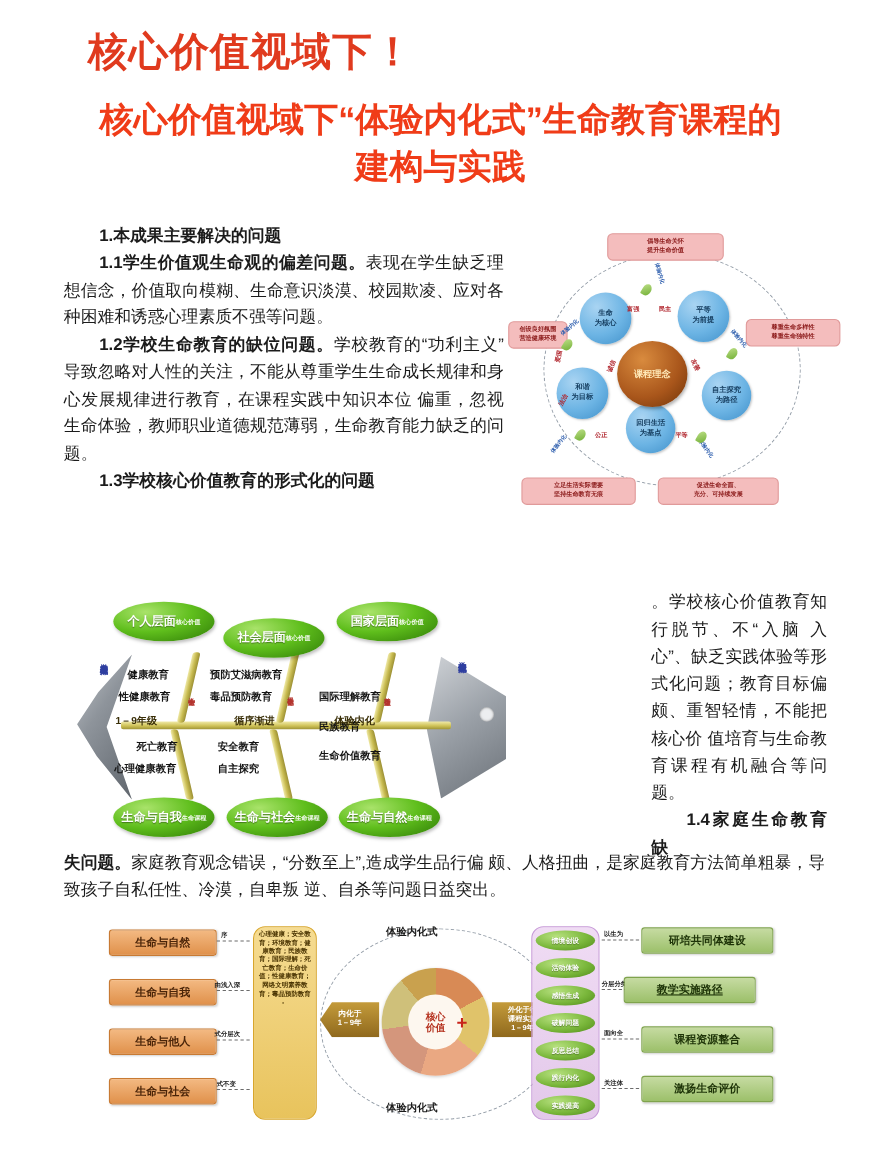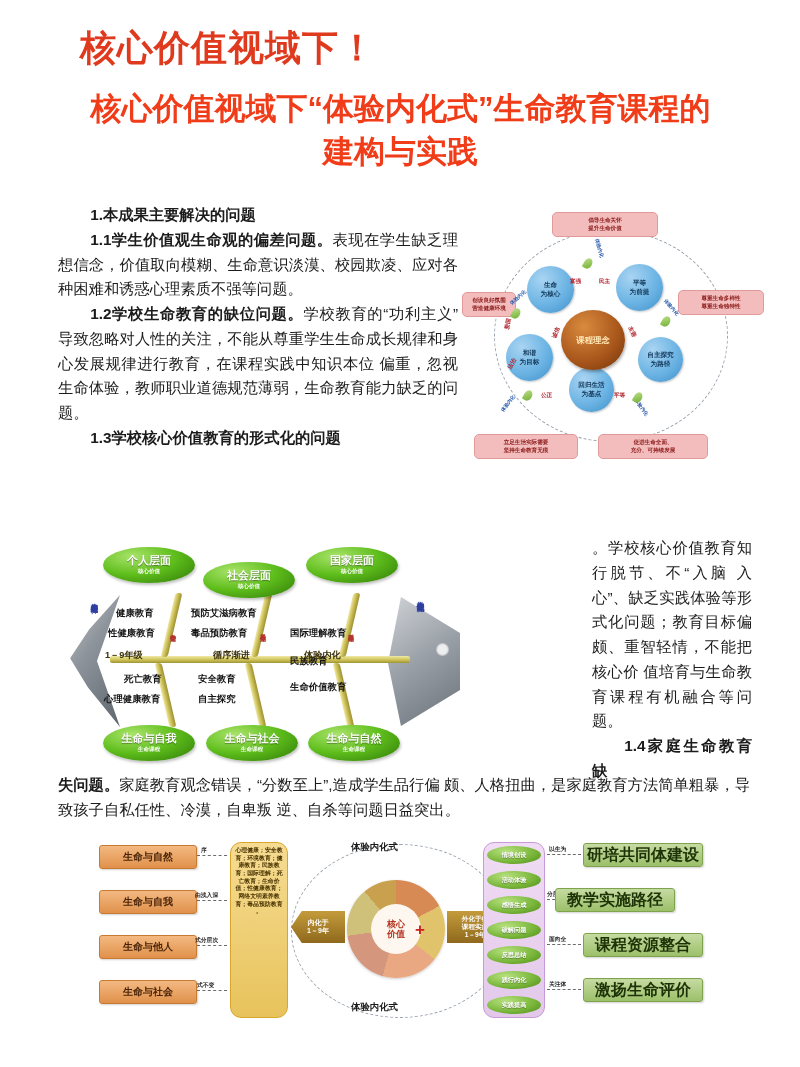--- a/index.html
+++ b/index.html
@@ -153,21 +153,21 @@
   .fb-bone.up{transform:skewX(-13deg);}
   .fb-bone.dn{transform:skewX(13deg);}
   .fb-bone-label{
     position:absolute;font-size:6.2px;font-weight:bold;color:#b4342e;
     writing-mode:vertical-rl;letter-spacing:.3px;line-height:1;
   }
   .greenpill{
     position:absolute;width:92px;height:36px;border-radius:50%;
     background:radial-gradient(ellipse at 32% 26%,#a9e36a 0%,#5fbe1c 48%,#2e7a06 100%);
     box-shadow:1px 2px 3px rgba(0,0,0,.25);
-    display:flex;flex-direction:column;align-items:center;justify-content:center;
+    display:flex;flex-direction:row;align-items:center;justify-content:center;
     color:#ffffff;
   }
   .gp-main{font-size:11px;font-weight:bold;line-height:1;text-shadow:0 1px 1px rgba(0,0,0,.4);}
   .gp-sub{font-size:5.6px;font-weight:bold;margin-top:2px;opacity:.95;}
   .fb-item{position:absolute;font-size:9.4px;font-weight:bold;color:#141414;
            white-space:nowrap;line-height:1.28;}
   .fb-mid{position:absolute;font-size:9.2px;font-weight:bold;color:#3a2f08;white-space:nowrap;}
 
   
   .fig3{position:absolute;left:95px;top:838px;width:610px;height:185px;}
@@ -201,24 +201,24 @@
     background:radial-gradient(ellipse at 35% 28%,#b6e07e 0%,#7bb83c 55%,#4e8a18 100%);
     display:flex;align-items:center;justify-content:center;
     color:#ffffff;font-weight:bold;font-size:6.2px;
     text-shadow:0 1px 1px rgba(0,0,0,.35);
   }
   .greenbox{
     position:absolute;width:118px;height:22px;border-radius:3px;
     background:linear-gradient(180deg,#c6dba2,#9cc06a);
     border:1px solid #7fa34d;
     display:flex;align-items:center;justify-content:center;
-    color:#1d3307;font-weight:bold;font-size:16px;
+    color:#1d3307;font-weight:bold;font-size:10px;
     box-shadow:1px 1px 2px rgba(0,0,0,.18);
   }
-  .gb1{left:488px;top:5px;} .gb2{left:460px;top:50px;}
+  .gb1{left:488px;top:5px;} .gb2{left:472px;top:50px;text-decoration:underline;}
   .gb3{left:488px;top:95px;} .gb4{left:488px;top:140px;}
 
   .f3-donut{
     position:absolute;left:252px;top:42px;width:98px;height:98px;border-radius:50%;
     background:conic-gradient(
       #d88a55 0deg 62deg,
       #e0c36a 62deg 128deg,
       #eaa882 128deg 196deg,
       #d4967c 196deg 262deg,
       #cfc07a 262deg 320deg,

